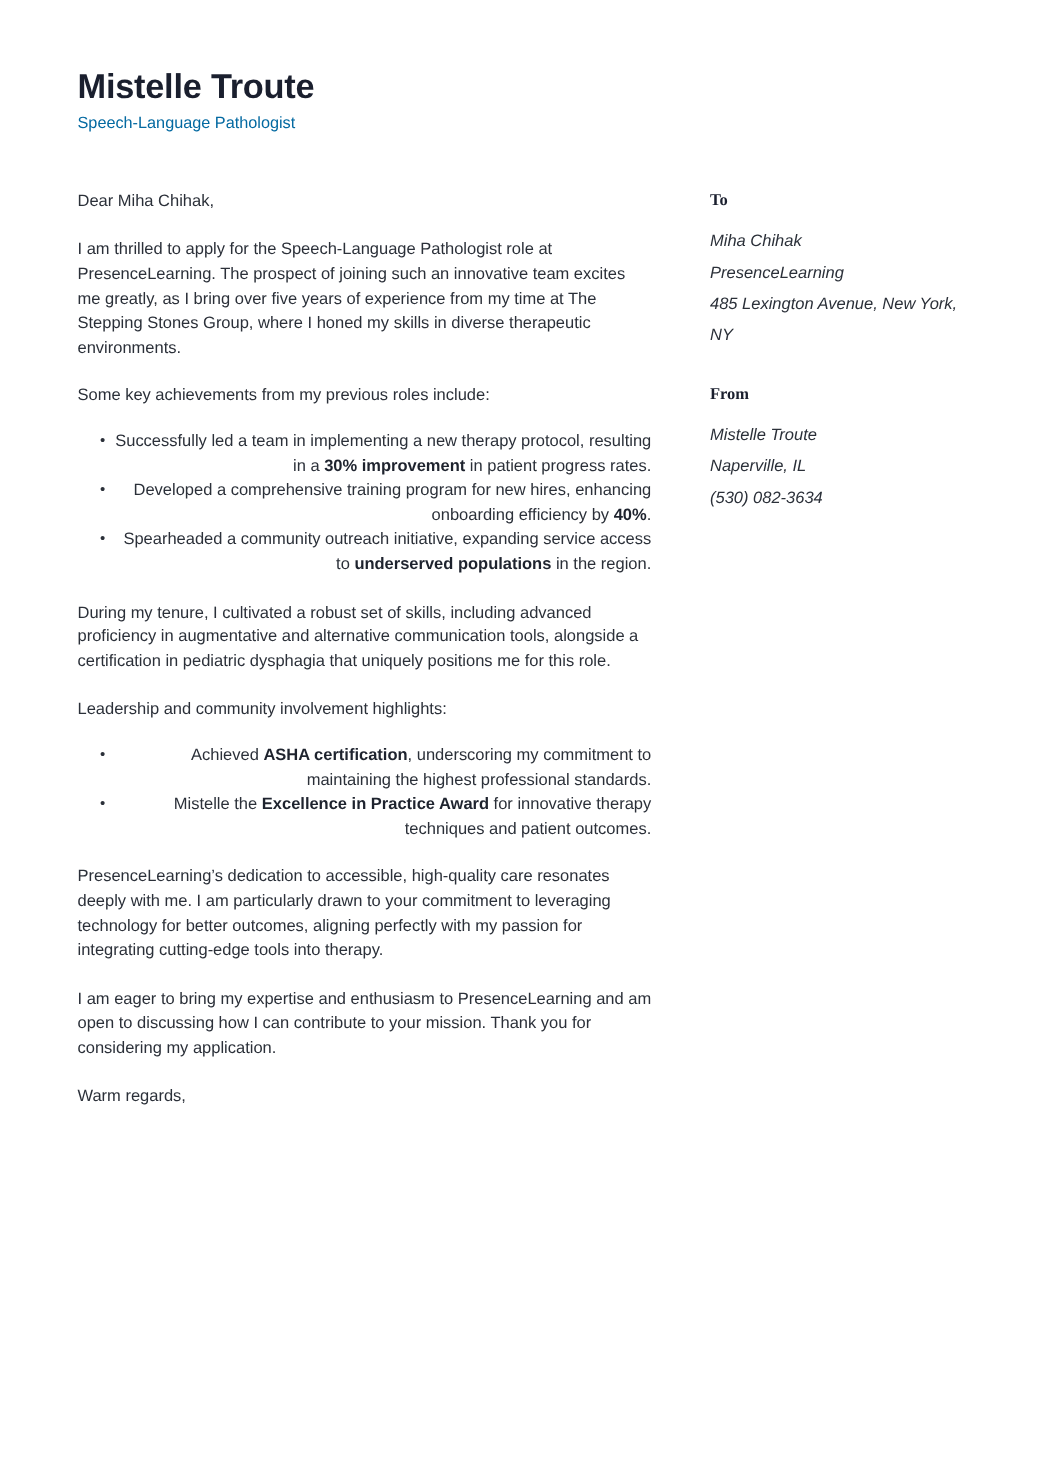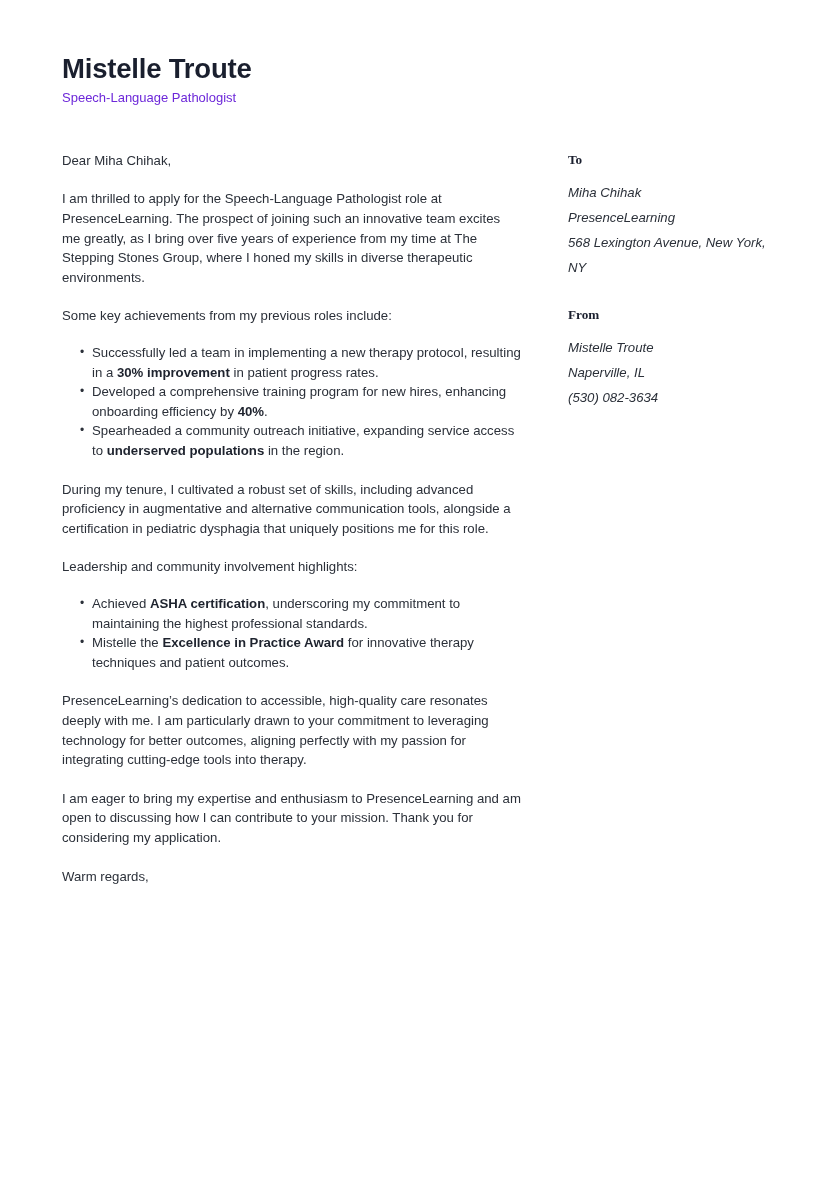--- a/index.html
+++ b/index.html
@@ -27,21 +27,21 @@
   .cand-name {
     font-size: 27.5px;
     font-weight: bold;
     color: #1a1f2e;
     letter-spacing: -0.2px;
     line-height: 1.2;
     margin: 0 0 5px 0;
   }
   .cand-title {
     font-size: 13px;
-    color: #6d28d9;
+    color: #0369a1;
     line-height: 1.3;
     margin: 0;
   }
   
   .columns {
     display: flex;
     align-items: flex-start;
   }
   .col-main {
     width: 459px;
@@ -57,20 +57,21 @@
     font-size: 13.2px;
     line-height: 19.6px;
     margin: 0 0 19px 0;
     color: #2b3039;
   }
   .letter p.tight { margin-bottom: 17px; }
   .letter ul {
     margin: 0 0 19px 0;
     padding: 0 0 0 30px;
     list-style: none;
+    text-align: right;
   }
   .letter ul li {
     font-size: 13.2px;
     line-height: 19.6px;
     color: #2b3039;
     position: relative;
     margin: 0;
   }
   .letter ul li::before {
     content: "\2022";
@@ -161,21 +162,21 @@
       <p class="sig">Warm regards,</p>
 
     </div>
 
     <div class="col-side">
 
       <div class="side-block">
         <div class="side-heading">To</div>
         <div class="side-line">Miha Chihak</div>
         <div class="side-line">PresenceLearning</div>
-        <div class="side-line">568 Lexington Avenue, New York, NY</div>
+        <div class="side-line">485 Lexington Avenue, New York, NY</div>
       </div>
 
       <div class="side-block">
         <div class="side-heading">From</div>
         <div class="side-line">Mistelle Troute</div>
         <div class="side-line">Naperville, IL</div>
         <div class="side-line">(530) 082-3634</div>
       </div>
 
     </div>

